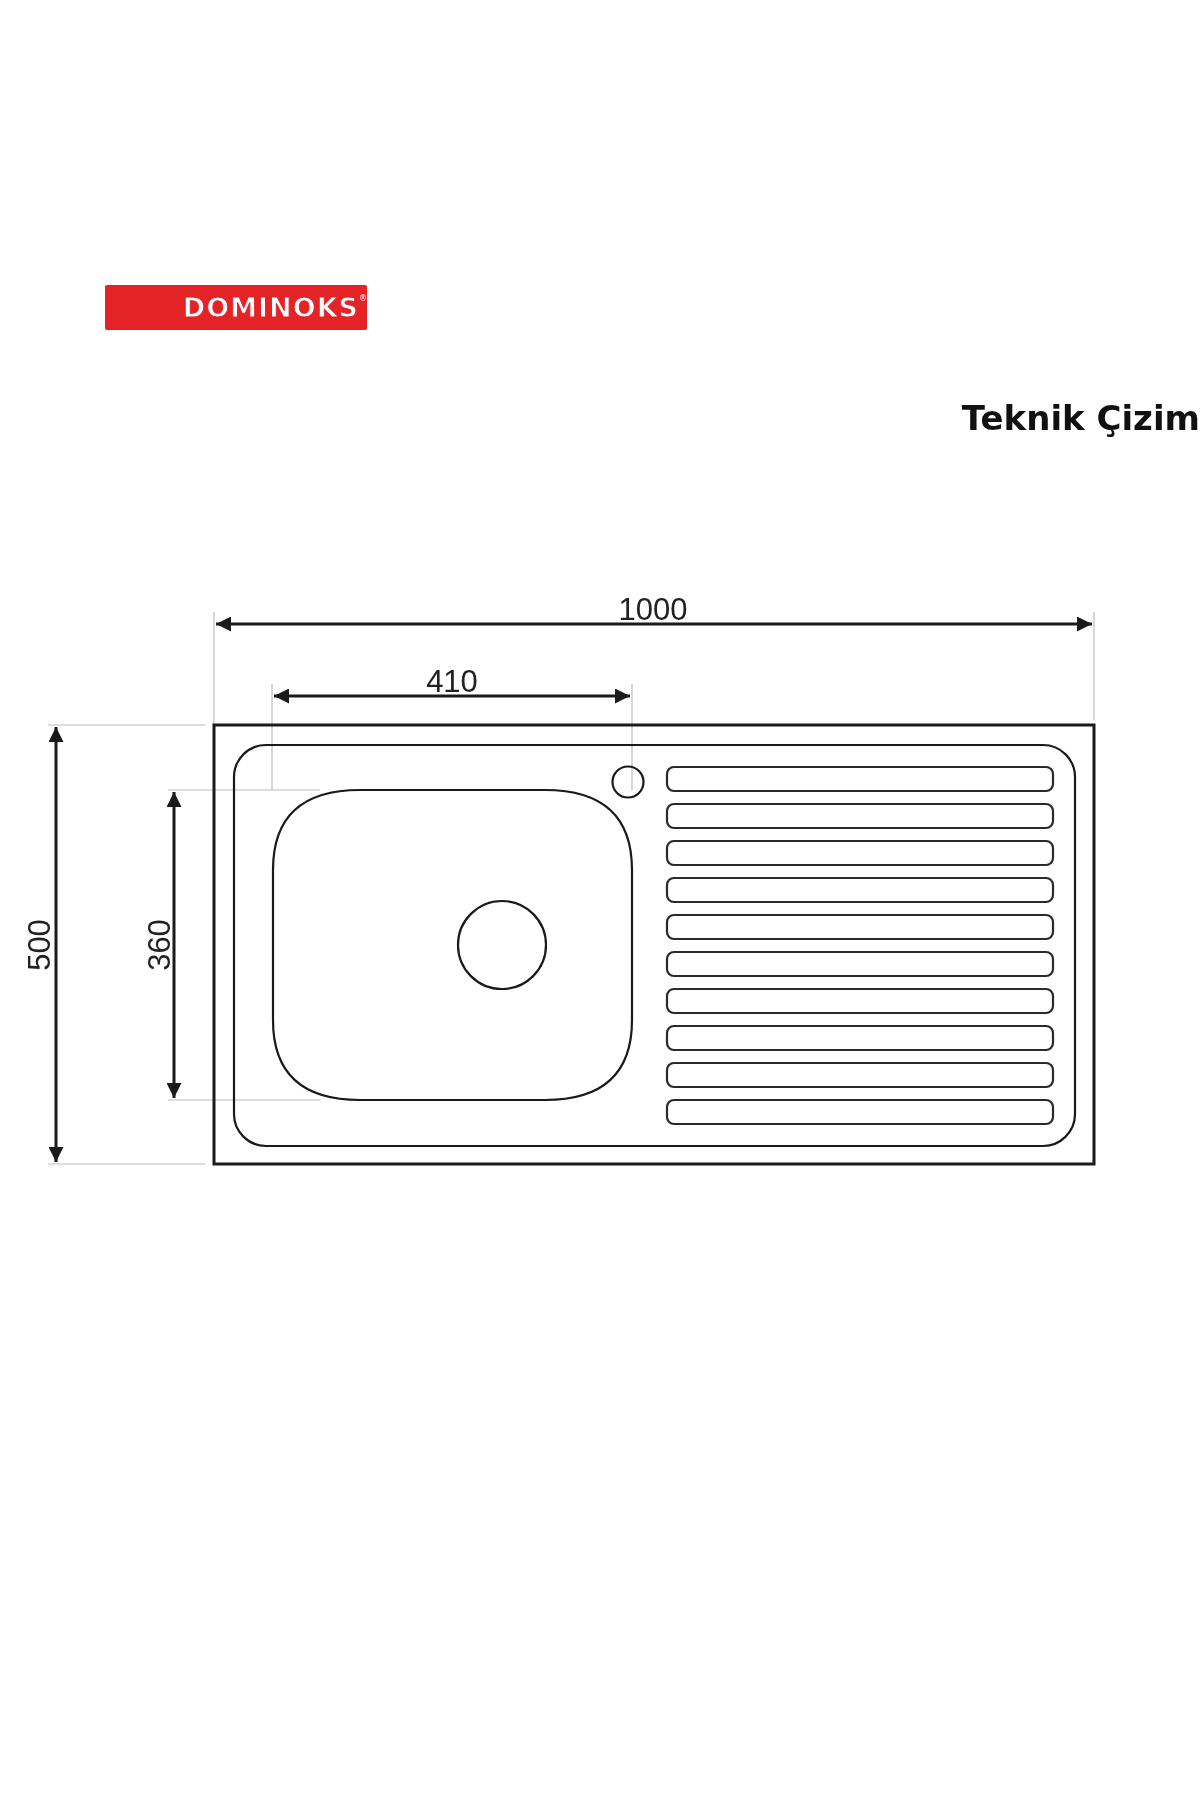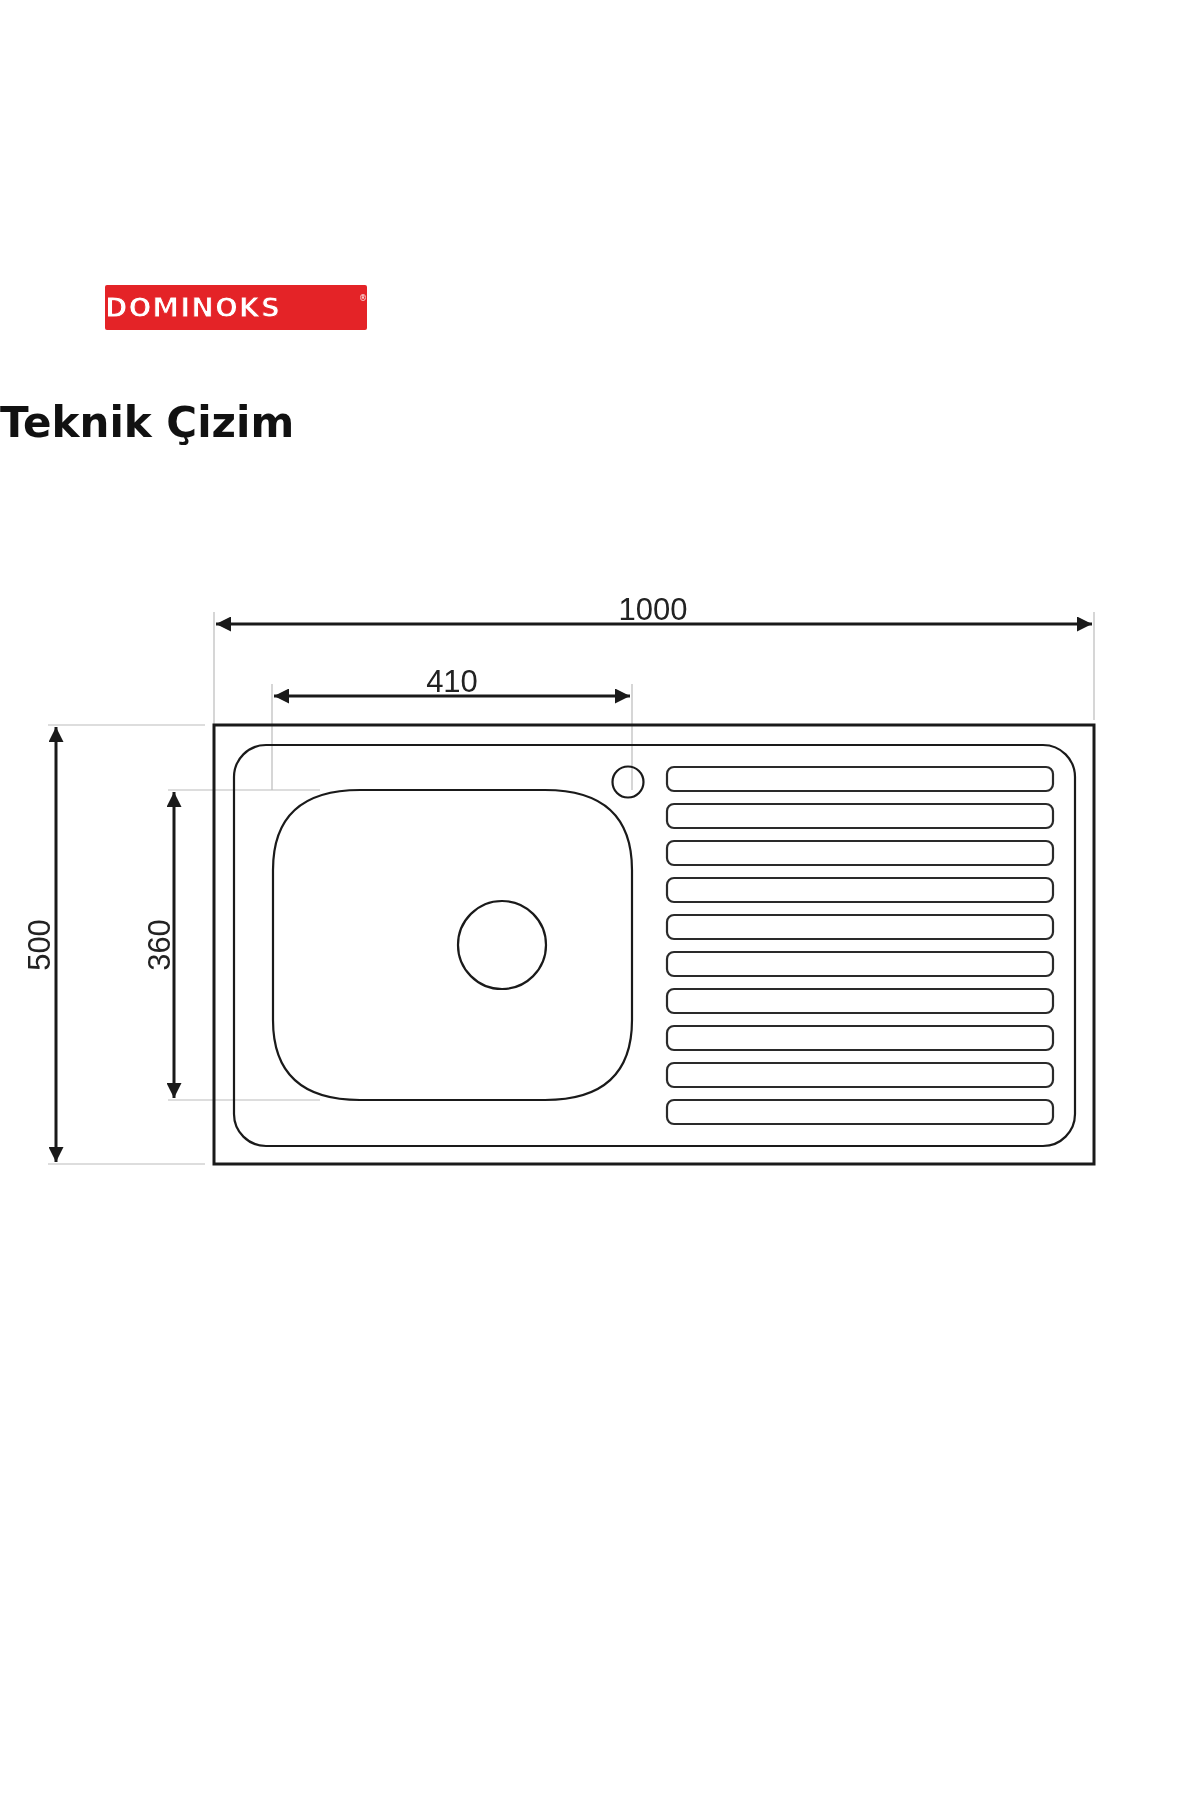--- a/index.html
+++ b/index.html
@@ -1,30 +1,30 @@
 <!DOCTYPE html>
 <html><head>
 <meta charset="utf-8">
 <style>
   html, body { margin: 0; padding: 0; background: #ffffff; }
   body { width: 1200px; height: 1800px; position: relative; overflow: hidden; }
   .logo {
     position: absolute; left: 105px; top: 285px; width: 262px; height: 45px;
     background: #e42327; border-radius: 2px;
-    display: flex; align-items: center; justify-content: space-between;
+    display: flex; align-items: center; justify-content: flex-end;
   }
   .logo-text {
     color: #ffffff; font-family: "DejaVu Sans", sans-serif; font-weight: bold;
     font-size: 27px; letter-spacing: 1px;
     -webkit-text-stroke: 1px #e42327;
   }
   .logo-reg { color:#fff; font-family:"DejaVu Sans", sans-serif; font-size: 8px; position: relative; top: -9px; }
   .title {
-    position: absolute; left: 0; width: 1200px; top: 398px; text-align: left;
-    font-family: "DejaVu Sans", sans-serif; font-weight: bold; font-size: 42px; color: #111;
+    position: absolute; left: 0; width: 1200px; top: 398px; text-align: right;
+    font-family: "DejaVu Sans", sans-serif; font-weight: bold; font-size: 34px; color: #111;
   }
   svg.drawing { position: absolute; left: 0; top: 0; }
   .dim-text { font-family: "Liberation Sans", sans-serif; font-size: 31px; fill: #222; }
 </style>
 </head>
 <body>
 
 <div class="logo">
   <span class="logo-text">DOMINOKS</span>
     <span class="logo-reg">®</span>

